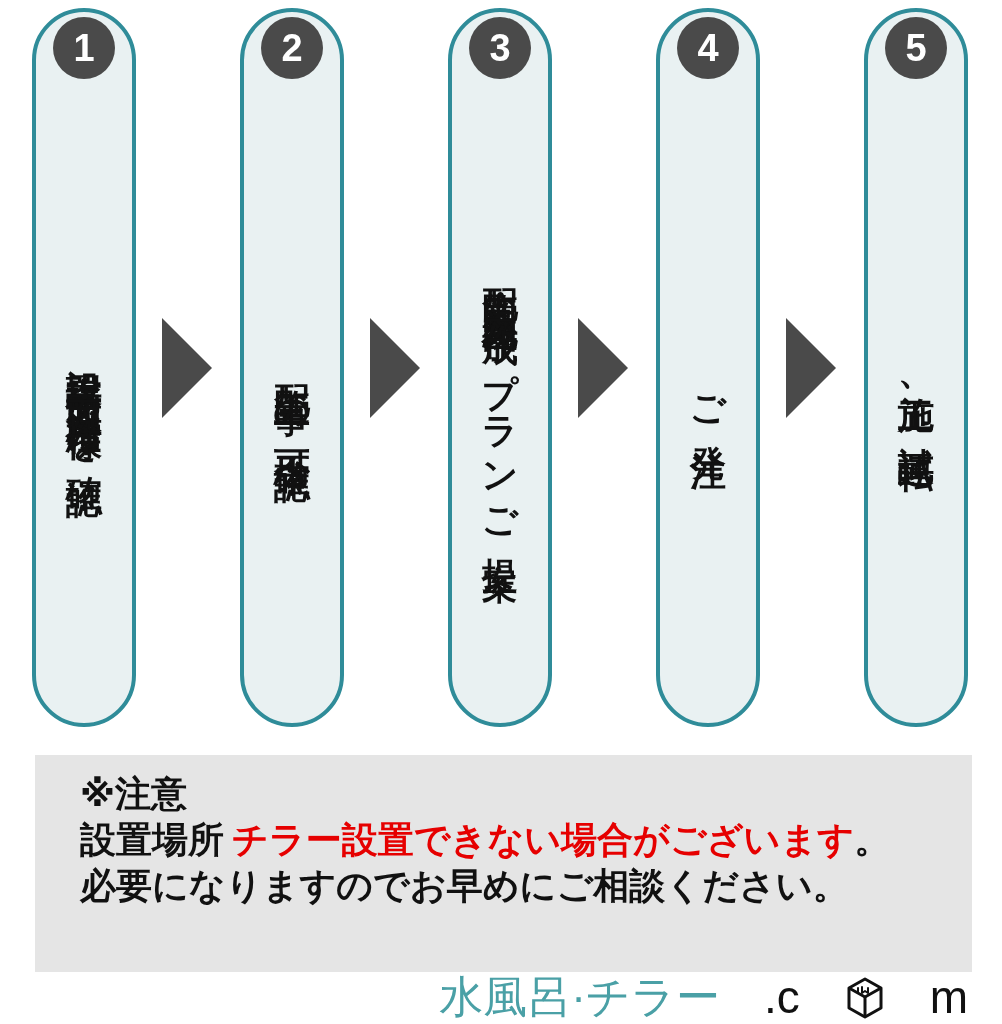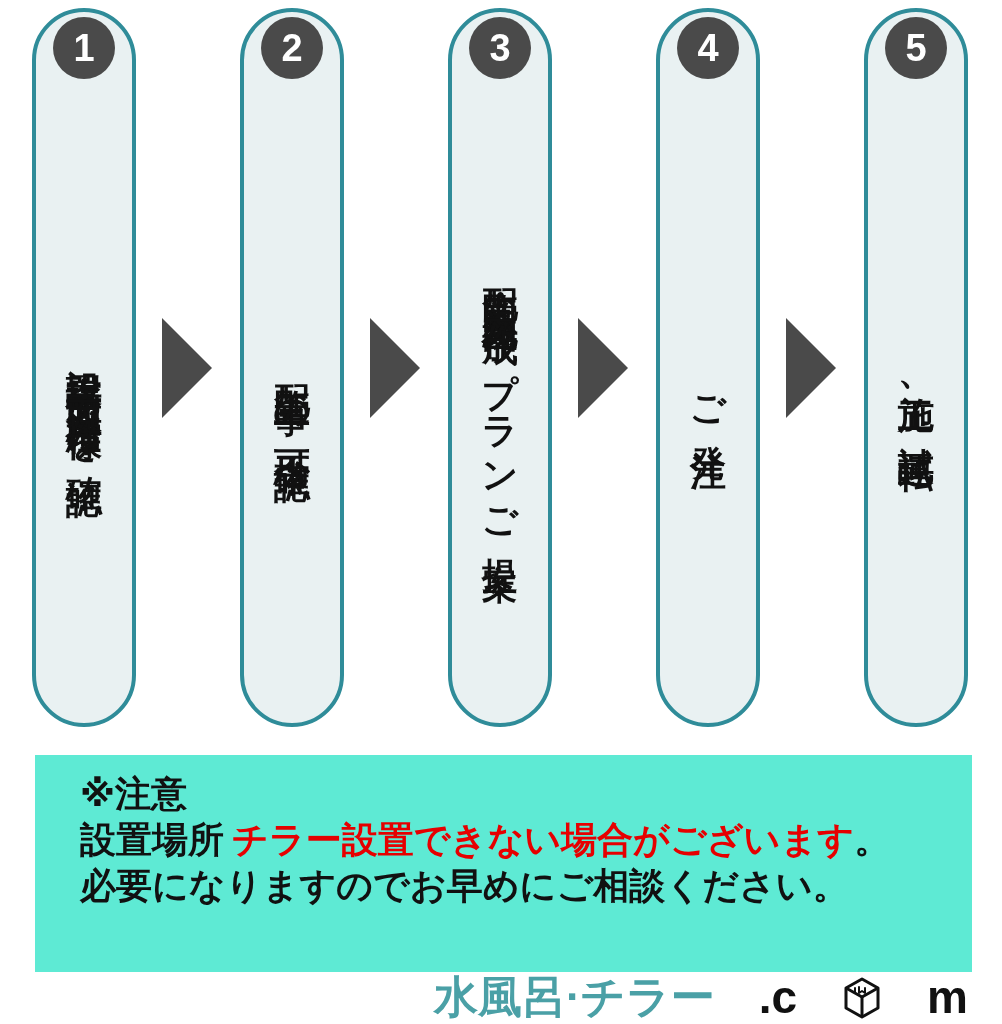--- a/index.html
+++ b/index.html
@@ -61,35 +61,35 @@
   .arrow.a1{left:162px;}
   .arrow.a2{left:370px;}
   .arrow.a3{left:578px;}
   .arrow.a4{left:786px;}
   
   .notice{
     position:absolute;
     left:35px;top:755px;
     width:937px;height:217px;
     box-sizing:border-box;
-    background:#5eead4;
+    background:#e5e5e5;
     padding:16px 28px 0 45px;
     font-size:36px;
     line-height:46px;
     font-weight:600;
     color:#111111;
   }
   .notice .red{color:#e60000;margin-left:8px;}
   
   .logo{
     position:absolute;
     top:972px;left:0;right:34px;
     height:50px;
     display:flex;align-items:center;justify-content:flex-end;
-    font-weight:700;
+    font-weight:400;
     gap:44px;
   }
   .logo .jp{
     color:#4aa0a6;
     font-size:44px;
     letter-spacing:0px;
   }
   .logo .dark{
     color:#111111;
     font-size:46px;

